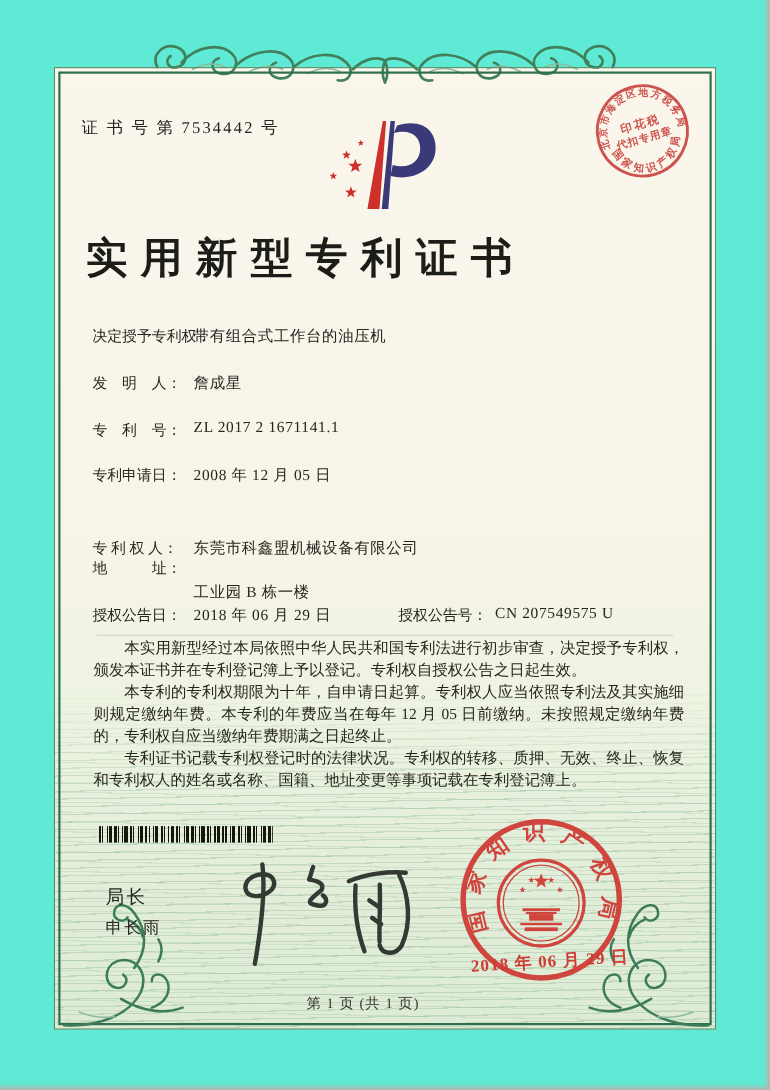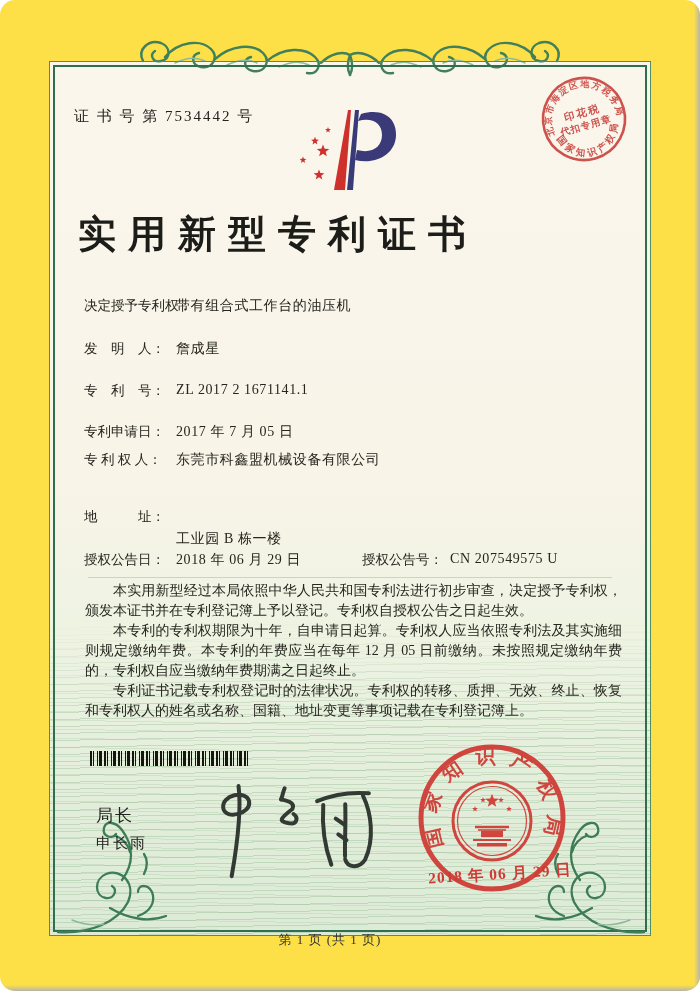--- a/index.html
+++ b/index.html
@@ -1,17 +1,17 @@
 <!DOCTYPE html>
 <html><head>
 <meta charset="utf-8">
 <style>
   html,body{margin:0;padding:0;}
   body{width:700px;height:991px;background:#ffffff;font-family:"Liberation Serif","DejaVu Serif",serif;}
-  #page{position:relative;width:700px;height:991px;background:#fde047;overflow:hidden;border-radius:15px;}
+  #page{position:relative;width:700px;height:991px;background:#5eead4;overflow:hidden;}
 
   
   .paper{position:absolute;left:49px;top:61px;width:602px;height:875px;
          background:linear-gradient(180deg,#faf6ec 0%,#f8f4e8 48%,#eef3e2 66%,#e3eedb 82%,#ddebd6 100%);}
   .waves{position:absolute;left:50px;top:618px;width:600px;height:318px;
          background:
            repeating-linear-gradient(179deg, rgba(120,170,125,0) 0 3px, rgba(120,170,125,.30) 3px 4px, rgba(120,170,125,0) 4px 7px),
            repeating-linear-gradient(181deg, rgba(120,170,125,0) 0 4px, rgba(120,170,125,.18) 4px 5px, rgba(120,170,125,0) 5px 9px);
          -webkit-mask-image:linear-gradient(180deg,transparent 0,#000 32%,#000 100%);
          mask-image:linear-gradient(180deg,transparent 0,#000 32%,#000 100%);}
@@ -46,21 +46,21 @@
   .sig-title{position:absolute;left:96px;top:804px;font-size:17px;color:#23231f;letter-spacing:2px;font-family:"Liberation Sans","DejaVu Sans",sans-serif;}
   .sig-name{position:absolute;left:96px;top:834px;font-size:15px;color:#23231f;letter-spacing:2px;font-family:"Liberation Sans","DejaVu Sans",sans-serif;}
   .signature{position:absolute;left:196px;top:776px;width:195px;height:102px;transform:rotate(-2deg);}
 
   .seal{position:absolute;left:417px;top:743px;width:150px;height:150px;opacity:.93;}
   .seal-date{position:absolute;left:428px;top:864px;font-size:15.5px;color:#cf3a34;letter-spacing:1px;
              transform:rotate(-3.5deg);white-space:nowrap;font-weight:bold;}
   .tax-stamp{position:absolute;left:540px;top:75px;width:88px;height:88px;transform:rotate(-16deg);opacity:.9;}
 
   .footer{position:absolute;left:130px;top:903px;width:400px;text-align:center;font-size:13px;
-          letter-spacing:1px;color:#35352f;margin-top:28px;}
+          letter-spacing:1px;color:#35352f;}
 
   .edge-right{position:absolute;right:0;top:0;width:6px;height:991px;background:linear-gradient(90deg,rgba(0,0,0,0),#b7b4ae);}
   .edge-bottom{position:absolute;left:0;bottom:0;width:700px;height:6px;background:linear-gradient(180deg,rgba(0,0,0,0),#b7b4ae);}
 </style>
 </head>
 <body>
 
 <div id="page">
 
   <div class="paper"></div>
@@ -155,23 +155,23 @@
   <div class="frow" style="top:340px">
     <span class="flabel">发　明　人：</span>
     <span class="fvalue">詹成星</span>
   </div>
   <div class="frow" style="top:382px">
     <span class="flabel">专　利　号：</span>
     <span class="fvalue">ZL 2017 2 1671141.1</span>
   </div>
   <div class="frow" style="top:423px">
     <span class="flabel">专利申请日：</span>
-    <span class="fvalue">2017 年 7 月 05 日</span>
-  </div>
-  <div class="frow" style="top:451px">
+    <span class="fvalue">2008 年 12 月 05 日</span>
+  </div>
+  <div class="frow" style="top:490px">
     <span class="flabel">专 利 权 人：</span>
     <span class="fvalue">东莞市科鑫盟机械设备有限公司</span>
   </div>
   <div class="frow" style="top:508px">
     <span class="flabel">地　　　址：</span>
   </div>
   <div class="addr2" style="top:530px">工业园 B 栋一楼</div>
   <div class="frow" style="top:551px">
     <span class="flabel">授权公告日：</span>
     <span class="fvalue">2018 年 06 月 29 日</span>

